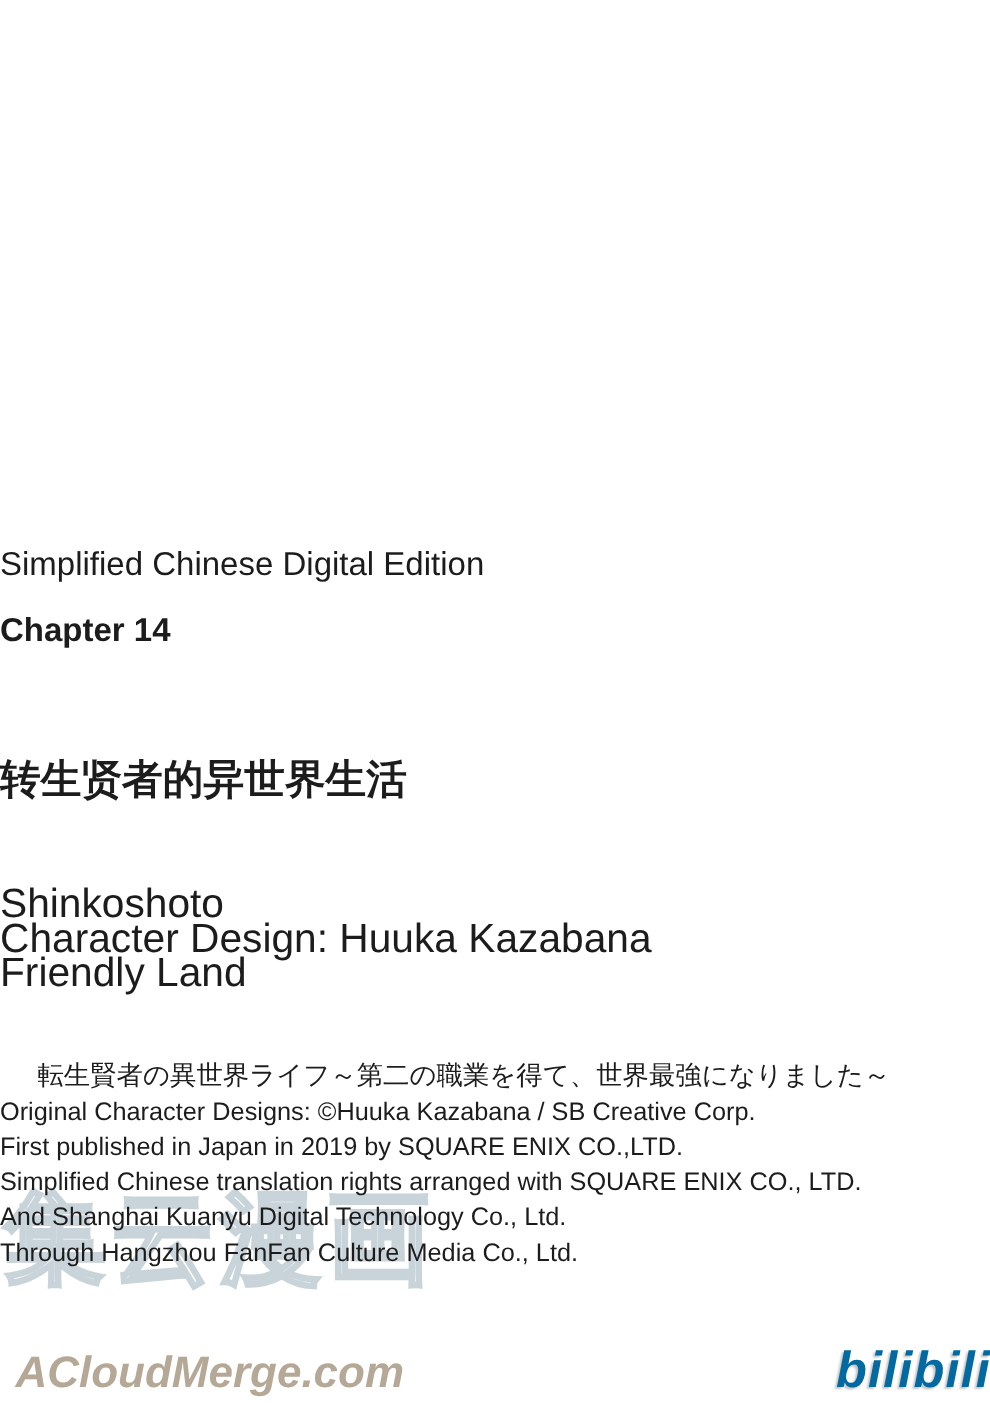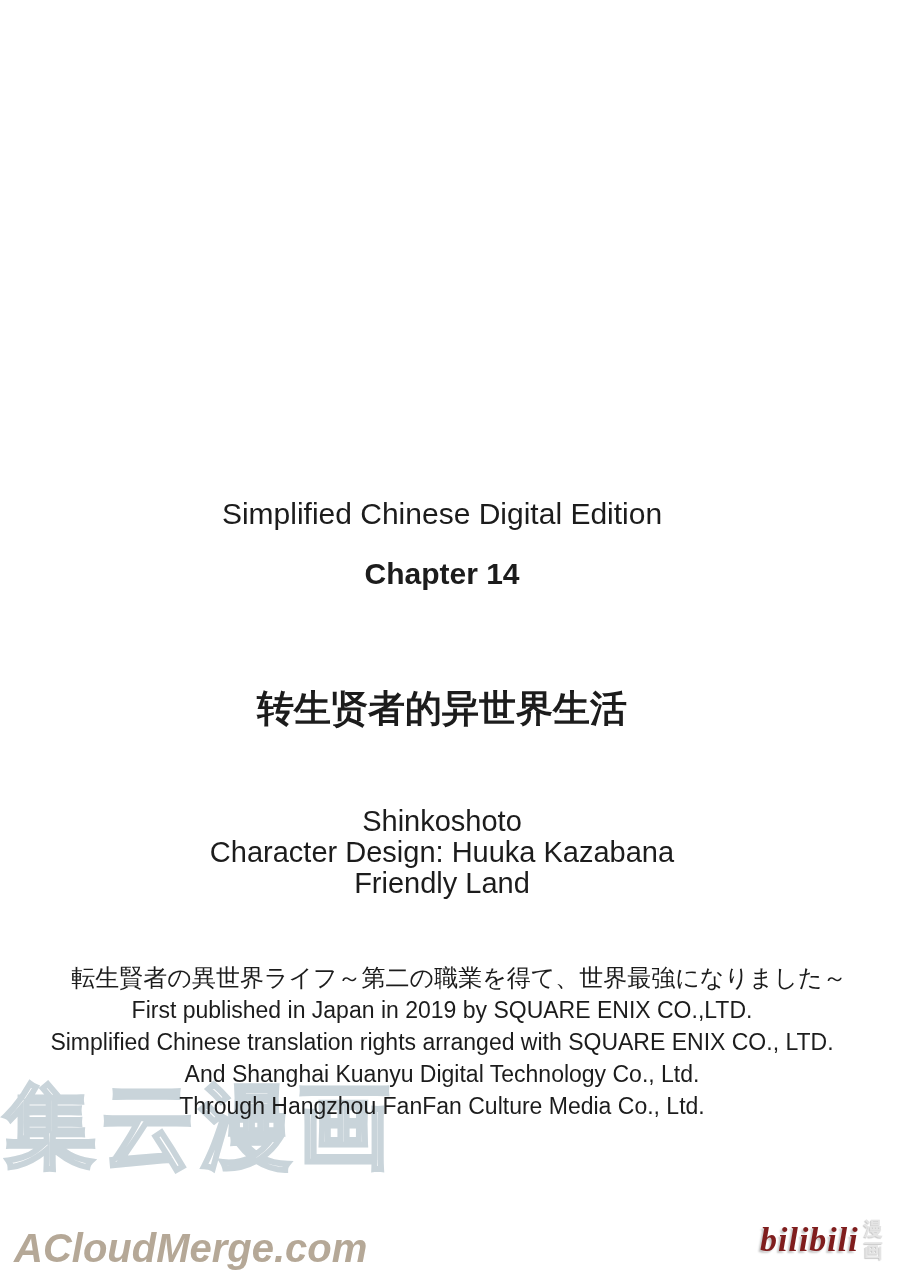--- a/index.html
+++ b/index.html
@@ -11,38 +11,38 @@
     background: #ffffff;
     font-family: "Liberation Sans", sans-serif;
     color: #1c1c1c;
   }
 
   
   .col {
     position: absolute;
     left: 0;
     width: 884px;
-    text-align: center;
+    text-align: left;
     white-space: nowrap;
     z-index: 3;
   }
 
   .edition-line   { top: 497px; font-size: 30px; }
   .chapter-line   { top: 557px; font-size: 30px; font-weight: bold; }
 
   .title-cn {
     top: 684px;
     font-size: 37px;
     font-weight: bold;
     letter-spacing: 0px;
   }
 
   .credits-block {
     top: 806px;
-    font-size: 29px;
+    font-size: 37px;
     line-height: 31px;
   }
 
   .copyright-block {
     top: 962px;
     font-size: 23px;
     line-height: 32px;
   }
   .copyright-block .jp-line { font-size: 24px; margin-left: 34px; }
 
@@ -80,27 +80,26 @@
   .bili-logo {
     position: absolute;
     left: 760px;
     top: 1218px;
     z-index: 1;
     display: flex;
     align-items: center;
     color: #e6e6e6;
   }
   .bili-word {
-    font-size: 34px;
+    font-size: 46px;
     font-weight: bold;
     font-style: italic;
     letter-spacing: 1px;
-    color: #7f1d1d;
+    color: #0369a1;
     text-shadow: -2px 2px 2px #c6c6c6;
-    font-family: Liberation Serif, serif;
   }
   .bili-mh {
     margin-left: 5px;
     font-size: 19px;
     line-height: 22px;
     font-weight: bold;
     text-align: center;
     color: #e4e4e4;
     text-shadow: -1px 1px 1px #c9c9c9;
   }
@@ -129,19 +128,20 @@
   <div class="col title-cn">转生贤者的异世界生活</div>
 
   <div class="col credits-block">
     <div>Shinkoshoto</div>
     <div>Character Design: Huuka Kazabana</div>
     <div>Friendly Land</div>
   </div>
 
   <div class="col copyright-block">
     <div class="jp-line">転生賢者の異世界ライフ～第二の職業を得て、世界最強になりました～</div>
+    <div>Original Character Designs: ©Huuka Kazabana / SB Creative Corp.</div>
     <div>First published in Japan in 2019 by SQUARE ENIX CO.,LTD.</div>
     <div>Simplified Chinese translation rights arranged with SQUARE ENIX CO., LTD.</div>
     <div>And Shanghai Kuanyu Digital Technology Co., Ltd.</div>
     <div>Through Hangzhou FanFan Culture Media Co., Ltd.</div>
   </div>
 
 </div>
 
 </body></html>

